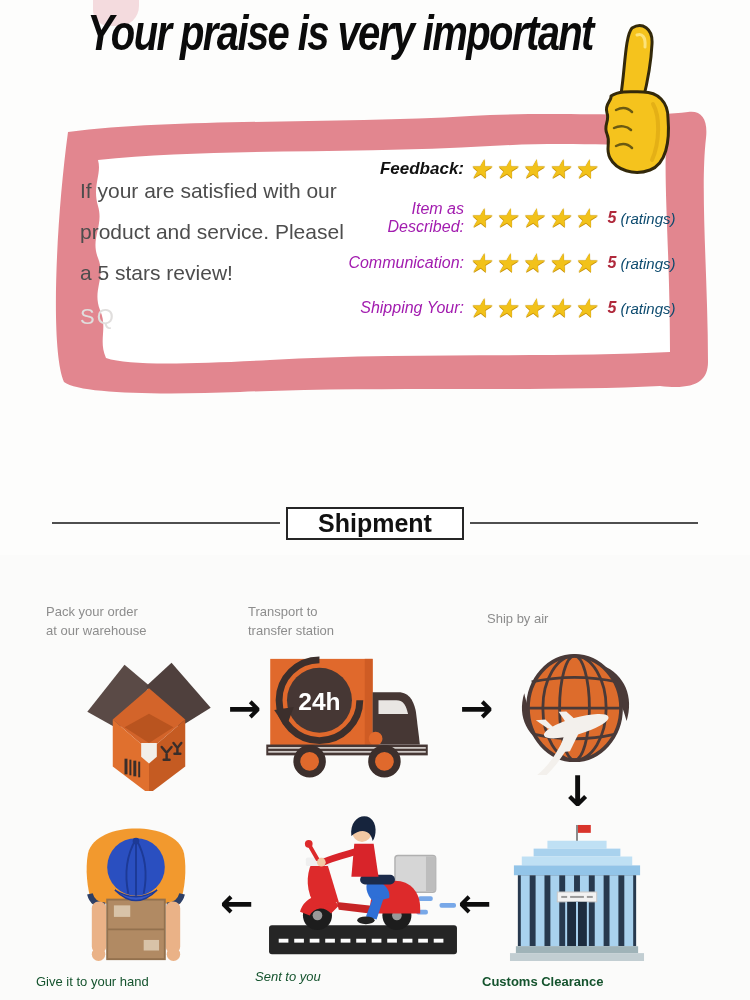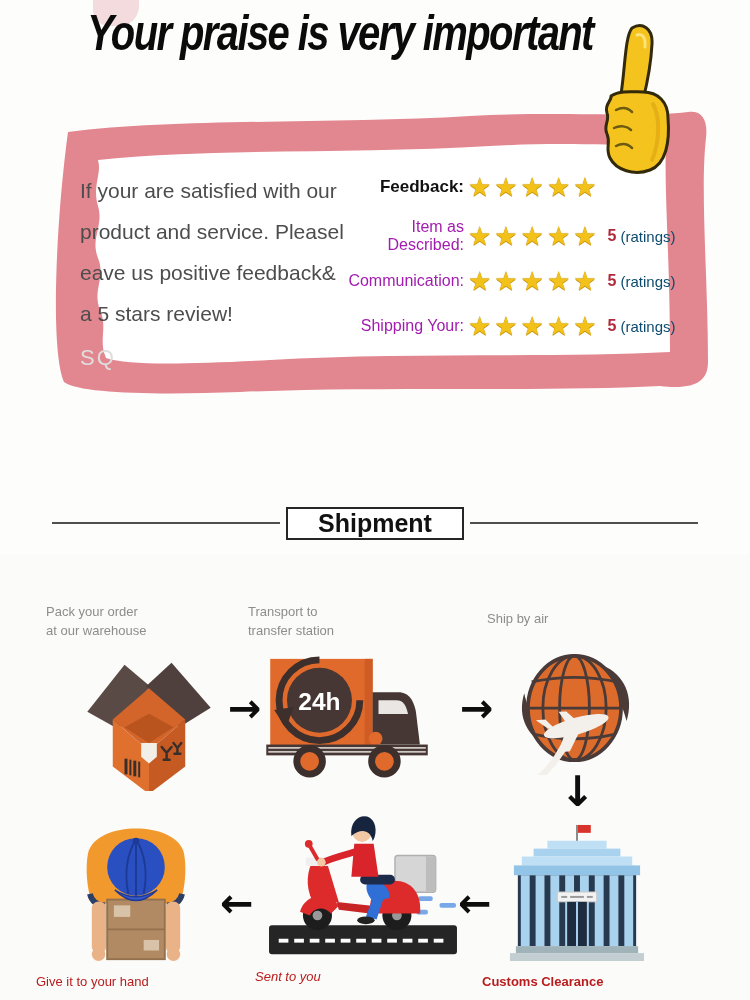--- a/index.html
+++ b/index.html
@@ -13,42 +13,42 @@
   .title-wrap .t { display:inline-block; transform:scaleX(0.8); transform-origin:center;
     font-size:50px; font-weight:700; font-style:italic; letter-spacing:-2px; color:#0b0b0b;
     white-space:nowrap; }
   .thumb { position:absolute; left:592px; top:22px; z-index:5; }
 
   
   .frame { position:absolute; left:40px; top:100px; z-index:1; }
   .fb-message { position:absolute; left:80px; top:170px; width:270px; z-index:2;
     font-size:21px; color:#4d4d4d; line-height:41px; }
   .fb-watermark { margin-top:3px; font-size:22px; color:#e0dedd; letter-spacing:2px; }
-  .ratings { position:absolute; left:336px; top:170px; z-index:2; }
+  .ratings { position:absolute; left:336px; top:152px; z-index:2;font-style:italic; }
   .rating-row { display:flex; align-items:center; height:34px; margin-bottom:11px; }
   .rating-row.first { margin-bottom:15px; }
   .rating-label { width:128px; text-align:right; font-size:16px; color:#a21caf; margin-right:4px; }
   .rating-row.first .rating-label { font-weight:700; font-size:17px; color:#111; }
   .stars { font-size:26px; letter-spacing:3px; color:#f2c21a;
     text-shadow:0 1px 0 #c8920a, 0 0 1px #a87c08; line-height:1; }
   .rating-count { margin-left:8px; font-size:16px; font-weight:700; color:#b02a3c; }
   .rating-suffix { margin-left:4px; font-size:15px; color:#0c4a6e; }
 
   
   .divider { position:absolute; left:0; top:497px; width:100%; height:52px;
     display:flex; align-items:center; padding:0 52px; }
   .divider .line { flex:1; height:2px; background:#4f4f4f; }
   .divider .box { margin:0 6px; border:2px solid #262626; background:#fff;
     padding:0 30px; font-size:25px; font-weight:700; color:#111; }
 
   
   .process { position:absolute; left:0; top:555px; width:750px; height:445px; background:#fbfbfa; }
   .step { position:absolute; text-align:left; }
   .step-label-top { font-size:13px; color:#8d8d8d; line-height:1.45; }
-  .step-label-bottom { font-size:13px; color:#b91c1c; line-height:1.4; }
+  .step-label-bottom { font-size:13px; color:#14532d; line-height:1.4; }
   .flow-arrow { position:absolute; font-family:"DejaVu Sans", sans-serif; font-weight:700;
     font-size:40px; color:#0d0d0d; line-height:1; }
   .badge-text { font:700 25px "Liberation Sans", sans-serif; fill:#ffffff; }
   svg { display:block; margin:0 auto; }
 </style>
 </head>
 <body>
 
 <div class="page">
 
@@ -76,21 +76,20 @@
                C120,295 40,294 24,282 C10,250 16,120 28,32 Z" fill="#e2868f"></path>
       <path d="M58,60 C170,48 320,54 450,46 C540,41 600,48 626,44 C624,90 630,160 630,252
                C520,258 360,252 230,260 C150,264 90,266 66,258 C58,240 68,228 60,210
                C52,190 66,178 58,158 C50,138 64,126 58,106 C52,86 62,74 58,60 Z" fill="#ffffff"></path>
     </svg>
   </div>
 
   <div class="fb-message">
     <div>If your are satisfied with our</div>
     <div>product and service. Pleasel</div>
-    <div>eave us positive feedback&amp;</div>
     <div>a 5 stars review!</div>
     <div class="fb-watermark">SQ</div>
   </div>
 
   <div class="ratings">
     <div class="rating-row first">
       <span class="rating-label">Feedback:</span>
       <span class="stars">★★★★★</span>
     </div>
     <div class="rating-row">

